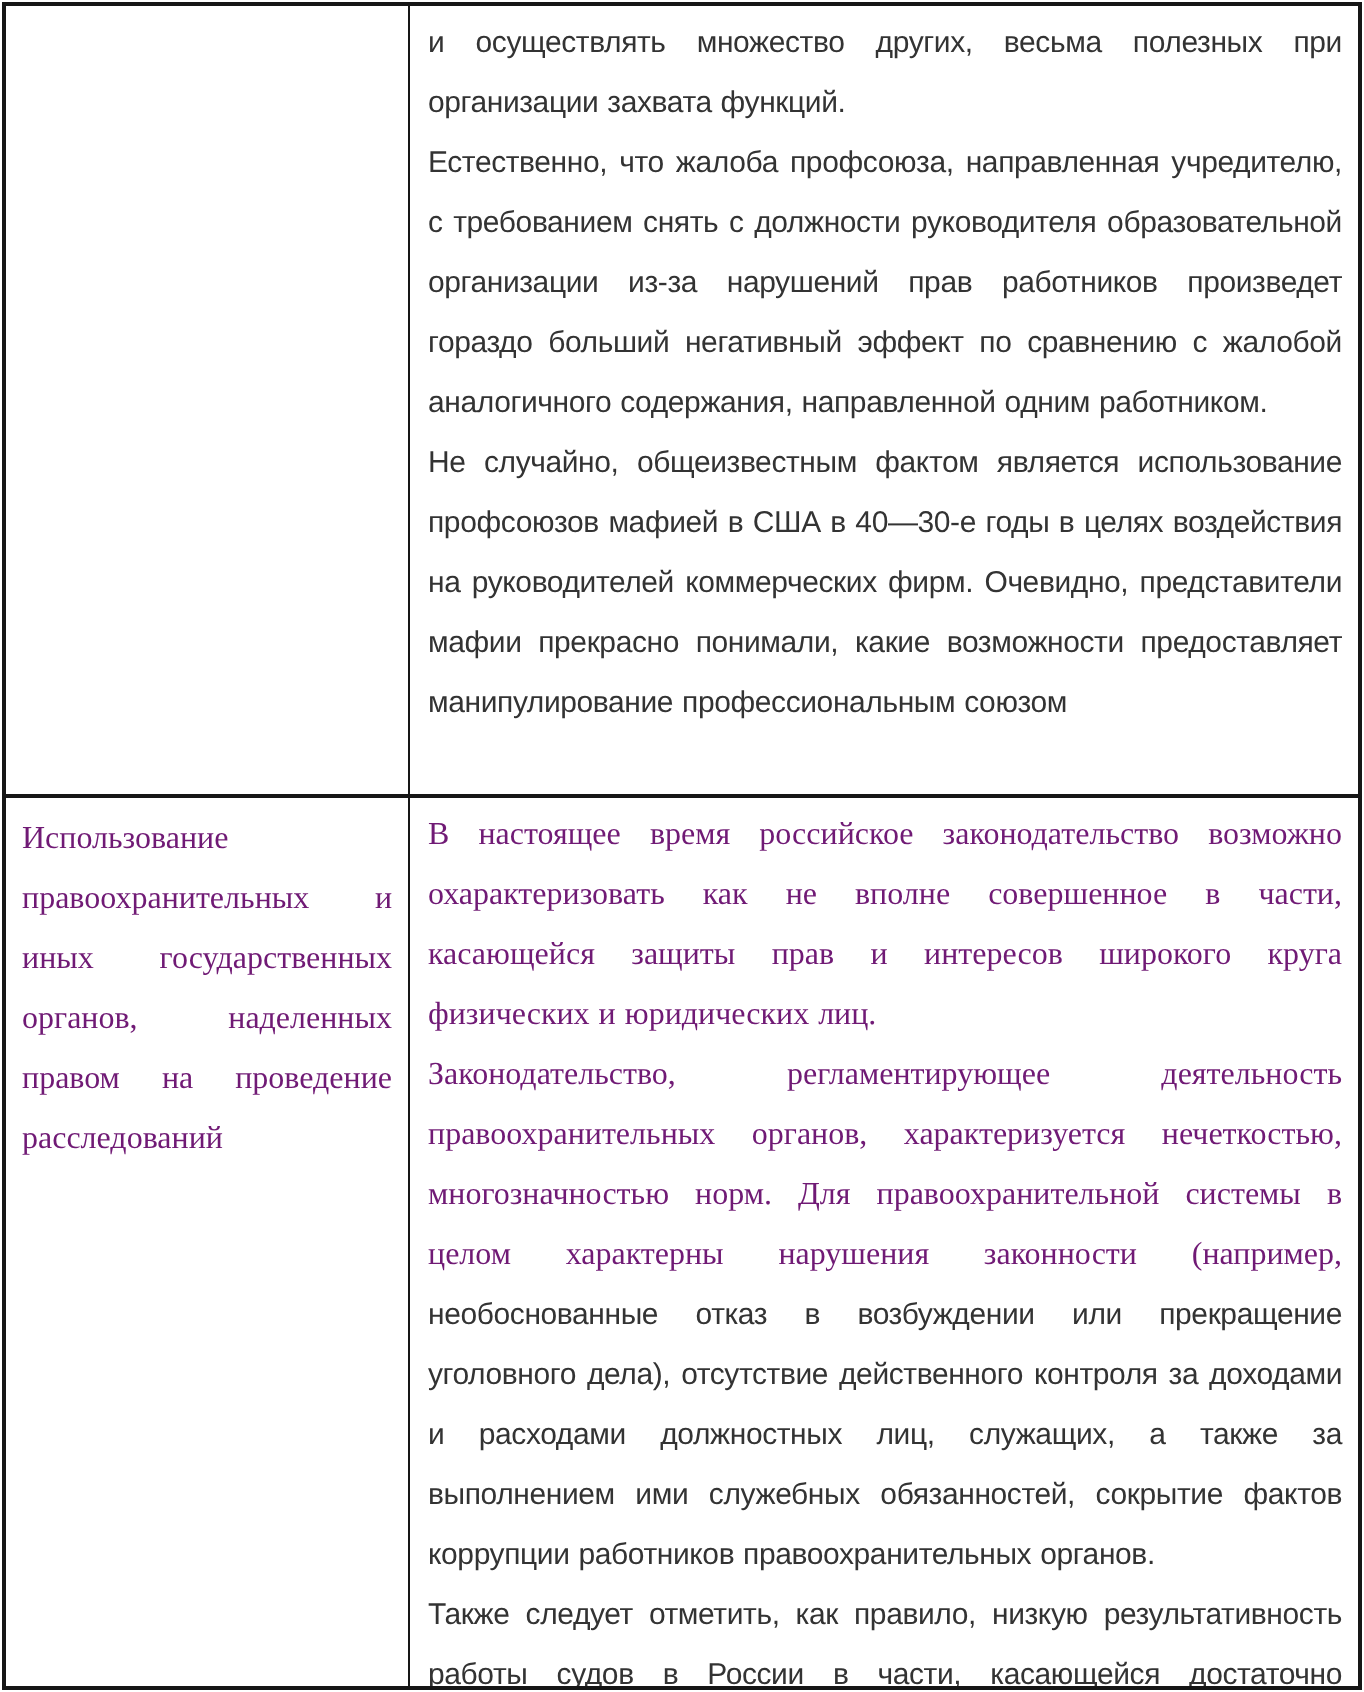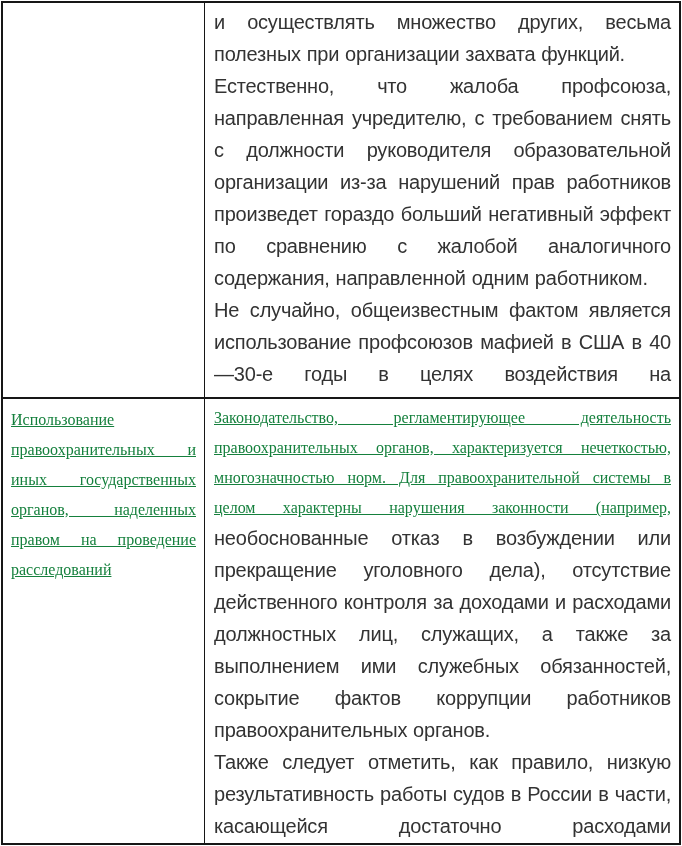--- a/index.html
+++ b/index.html
@@ -43,26 +43,25 @@
     text-align: justify;
     text-align-last: left;
     line-height: 30px;
     word-spacing: 0.5px;
   }
   .para.justify-last { text-align-last: justify; }
 
   .serif {
     font-family: "Liberation Serif", "DejaVu Serif", serif;
     font-size: 16px;
-    color: #15803d;
-    text-decoration: underline;
+    color: #701a75;
   }
   .sans {
     font-family: "Liberation Sans", "DejaVu Sans", sans-serif;
-    font-size: 20px;
+    font-size: 15px;
     letter-spacing: -0.2px;
     color: #333333;
   }
 </style>
 </head>
 <body>
 
 <div class="page">
   <div class="doc-table">
 
@@ -72,18 +71,19 @@
         <p class="para"><span class="sans">и осуществлять множество других, весьма полезных при организации захвата функций.</span></p>
         <p class="para"><span class="sans">Естественно, что жалоба профсоюза, направленная учредителю, с требованием снять с должности руководителя образовательной организации из-за нарушений прав работников произведет гораздо больший негативный эффект по сравнению с жалобой аналогичного содержания, направленной одним работником.</span></p>
         <p class="para"><span class="sans">Не случайно, общеизвестным фактом является использование профсоюзов мафией в США в 40—30-е годы в целях воздействия на руководителей коммерческих фирм. Очевидно, представители мафии прекрасно понимали, какие возможности предоставляет манипулирование профессиональным союзом</span></p>
       </div>
 
     <div class="cell col-left pad-left">
       <p class="para serif">Использование правоохранительных и иных государственных органов, наделенных правом на проведение расследований</p>
     </div>
 
     <div class="cell pad-right">
+        <p class="para"><span class="serif">В настоящее время российское законодательство возможно охарактеризовать как не вполне совершенное в части, касающейся защиты прав и интересов широкого круга физических и юридических лиц.</span></p>
         <p class="para"><span class="serif">Законодательство, регламентирующее деятельность правоохранительных органов, характеризуется нечеткостью, многозначностью норм. Для правоохранительной системы в целом характерны нарушения законности (например, </span><span class="sans">необоснованные отказ в возбуждении или прекращение уголовного дела), отсутствие действенного контроля за доходами и расходами должностных лиц, служащих, а также за выполнением ими служебных обязанностей, сокрытие фактов коррупции работников правоохранительных органов.</span></p>
         <p class="para justify-last"><span class="sans">Также следует отметить, как правило, низкую результативность работы судов в России в части, касающейся достаточно расходами</span></p>
       </div>
 
   </div>
 </div>
 
 </body></html>

